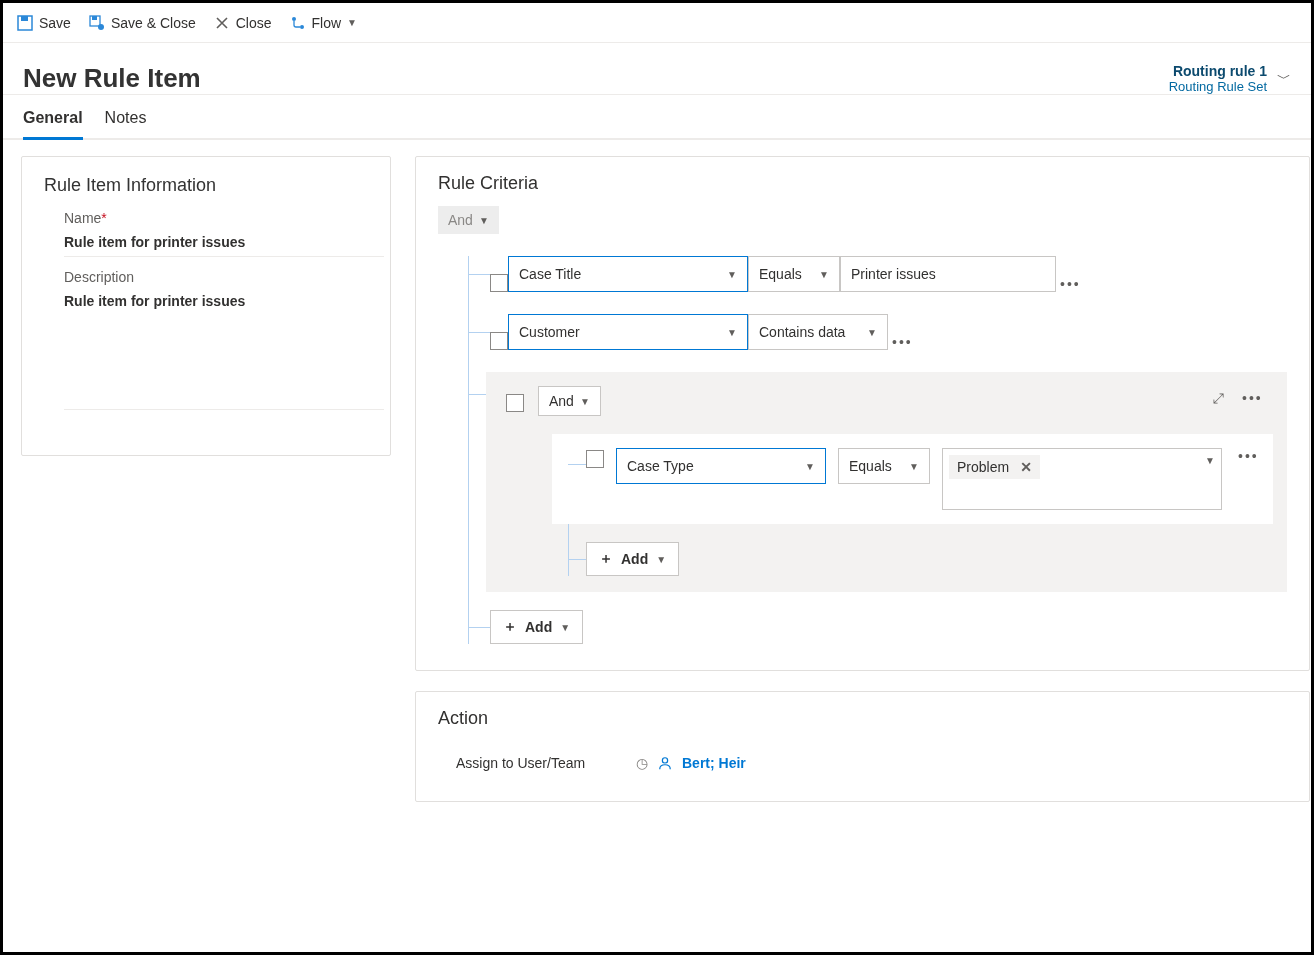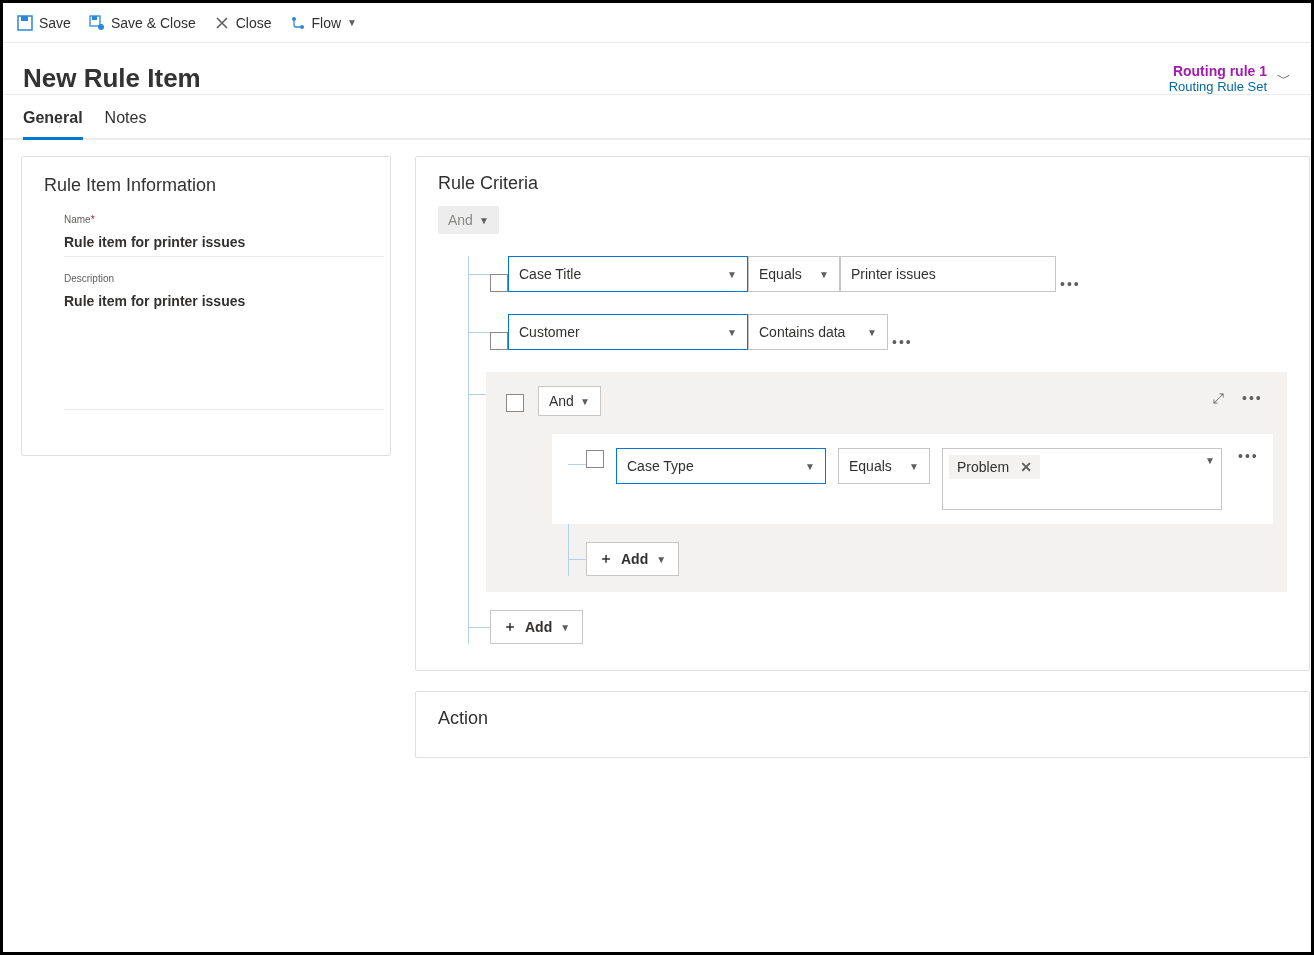--- a/index.html
+++ b/index.html
@@ -37,21 +37,21 @@
   
   .header {
     display: flex;
     justify-content: space-between;
     align-items: flex-start;
     padding: 20px 20px 0 20px;
     border-bottom: 1px solid #edebe9;
   }
   .page-title { font-size: 26px; font-weight: 600; color: #333; }
   .header-right { display:flex; align-items:center; gap:10px; font-size:14px; text-align:right;}
-  .header-right .rr-name { color:#a21caf; font-weight:600;}
+  .header-right .rr-name { color:#0c4a6e; font-weight:600;}
   .header-right .rr-sub { color:#0369a1; font-size:13px;}
   .header-right .hdr-chev{ color:#605e5c; cursor:pointer;}
 
   
   .tabs {
     display: flex;
     gap: 22px;
     padding: 14px 20px 0 20px;
     border-bottom: 2px solid #edebe9;
   }
@@ -74,21 +74,21 @@
   }
 
   
   .card {
     border: 1px solid #e1dfdd;
     border-radius: 2px;
     background: #fff;
   }
   .left-card { width: 370px; padding: 18px 22px; height: 300px;}
   .card-title { font-size: 18px; font-weight: 400; color: #333; margin-bottom: 14px;}
-  .field-label { font-size: 10px; color: #605e5c; margin-left: 20px; margin-top: 20px;}
+  .field-label { font-size: 14px; color: #605e5c; margin-left: 20px; margin-top: 20px;}
   .req { color: #c50f1f; }
   .field-val { font-weight: 600; font-size: 14px; margin: 8px 0 4px 20px;}
   .field-sep { height:1px; background:#edebe9; margin:6px 0 12px 0; width: 320px; margin-left:20px; }
 
   
   .right-col { flex:1; display:flex; flex-direction:column; gap:20px;}
   .crit-card { padding: 16px 22px 26px 22px; }
   .crit-title { font-size: 18px; margin-bottom: 12px;}
 
   
@@ -330,15 +330,28 @@
             <span>＋</span>
             <span>Add</span>
             <span class="chev">▼</span>
           </div>
         </div>
       </div>
     </div>
 
     <div class="card action-card">
       <div class="crit-title">Action</div>
+      <div class="action-row">
+        <div class="a-label">Assign to User/Team</div>
+        <div>
+          <span class="tiny-ico">◷</span>
+          <span class="person-ico">
+            <svg width="14" height="14" viewBox="0 0 16 16" style="vertical-align:-2px;">
+                <circle cx="8" cy="5" r="3" fill="none" stroke="#0078d4" stroke-width="1.4"></circle>
+                <path d="M2 15 Q2 10 8 10 Q14 10 14 15" fill="none" stroke="#0078d4" stroke-width="1.4"></path>
+              </svg>
+          </span>
+          <span class="a-val link">Bert; Heir</span>
+        </div>
+      </div>
     </div>
   </div>
 </div>
 
 </body></html>

